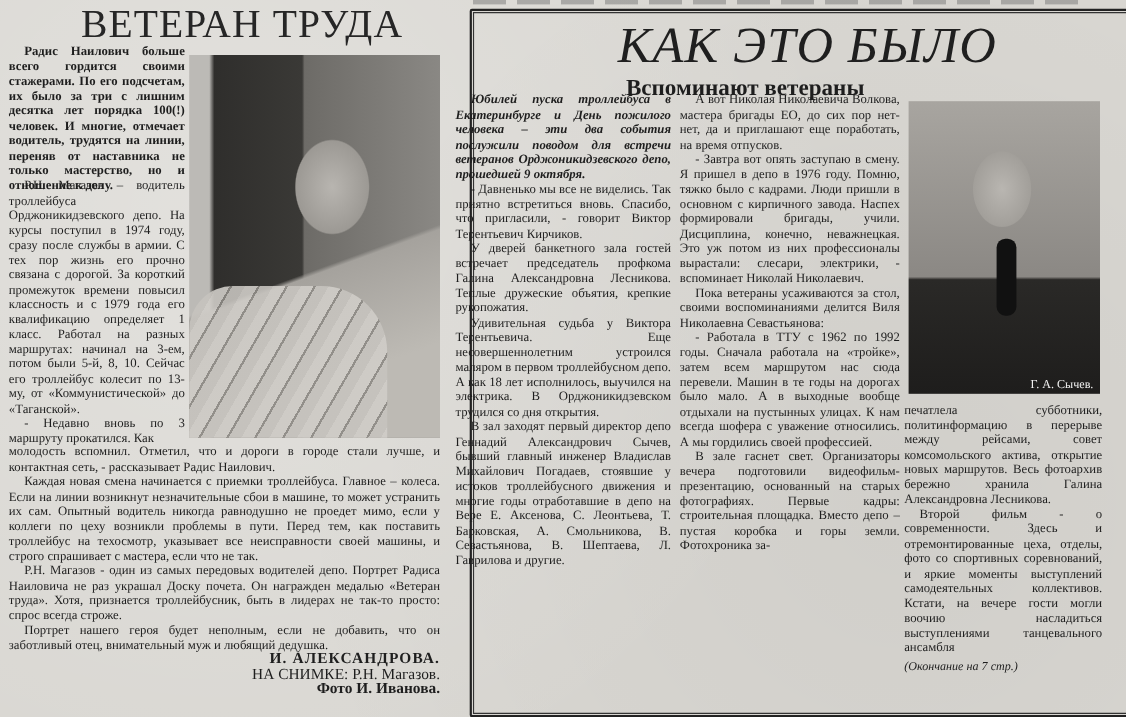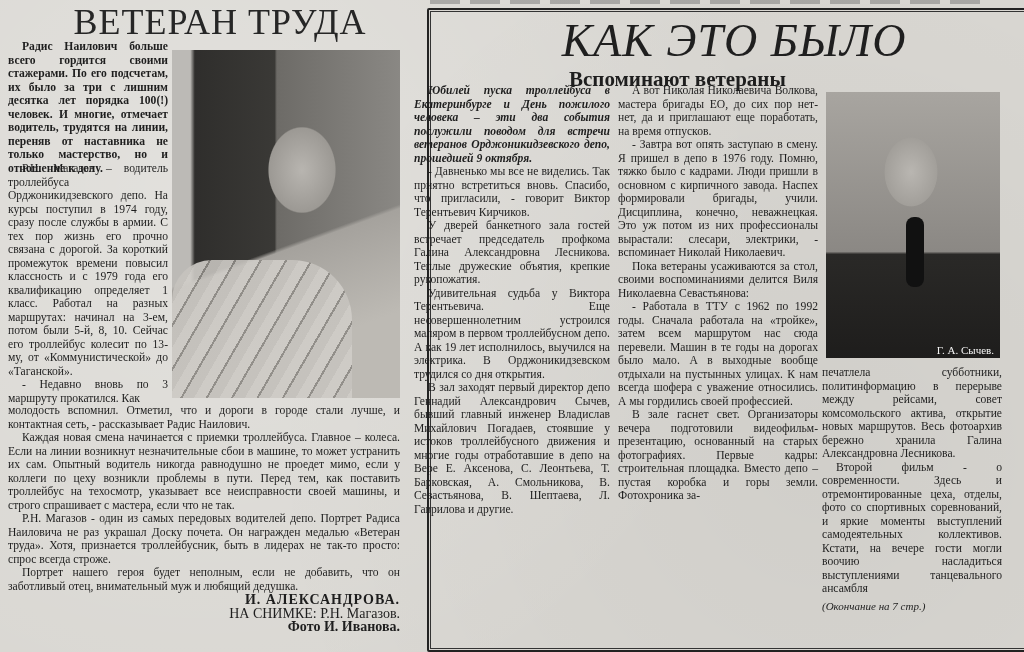--- a/index.html
+++ b/index.html
@@ -133,21 +133,21 @@
 
   <div class="box">
     <div class="box-title">КАК ЭТО БЫЛО</div>
     <div class="box-subtitle">Вспоминают ветераны</div>
   </div>
 
   <div class="col-text rc1">
     <p class="lead">Юбилей пуска троллейбуса в Екатеринбурге и День пожилого человека – эти два события послужили поводом для встречи ветеранов Орджоникидзевского депо, прошедшей 9 октября.</p>
     <p>- Давненько мы все не виделись. Так приятно встретиться вновь. Спасибо, что пригласили, - говорит Виктор Терентьевич Кирчиков.</p>
     <p>У дверей банкетного зала гостей встречает председатель профкома Галина Александровна Лесникова. Теплые дружеские объятия, крепкие рукопожатия.</p>
-    <p>Удивительная судьба у Виктора Терентьевича. Еще несовершеннолетним устроился маляром в первом троллейбусном депо. А как 19 лет исполнилось, выучился на электрика. В Орджоникидзевском трудился со дня открытия.</p>
+    <p>Удивительная судьба у Виктора Терентьевича. Еще несовершеннолетним устроился маляром в первом троллейбусном депо. А как 18 лет исполнилось, выучился на электрика. В Орджоникидзевском трудился со дня открытия.</p>
     <p>В зал заходят первый директор депо Геннадий Александрович Сычев, бывший главный инженер Владислав Михайлович Погадаев, стоявшие у истоков троллейбусного движения и многие годы отработавшие в депо на Вере Е. Аксенова, С. Леонтьева, Т. Барковская, А. Смольникова, В. Севастьянова, В. Шептаева, Л. Гаврилова и другие.</p>
   </div>
 
   <div class="col-text rc2">
     <p>А вот Николая Николаевича Волкова, мастера бригады ЕО, до сих пор нет-нет, да и приглашают еще поработать, на время отпусков.</p>
     <p>- Завтра вот опять заступаю в смену. Я пришел в депо в 1976 году. Помню, тяжко было с кадрами. Люди пришли в основном с кирпичного завода. Наспех формировали бригады, учили. Дисциплина, конечно, неважнецкая. Это уж потом из них профессионалы вырастали: слесари, электрики, - вспоминает Николай Николаевич.</p>
     <p>Пока ветераны усаживаются за стол, своими воспоминаниями делится Виля Николаевна Севастьянова:</p>
     <p>- Работала в ТТУ с 1962 по 1992 годы. Сначала работала на «тройке», затем всем маршрутом нас сюда перевели. Машин в те годы на дорогах было мало. А в выходные вообще отдыхали на пустынных улицах. К нам всегда шофера с уважение относились. А мы гордились своей профессией.</p>
     <p>В зале гаснет свет. Организаторы вечера подготовили видеофильм-презентацию, основанный на старых фотографиях. Первые кадры: строительная площадка. Вместо депо – пустая коробка и горы земли. Фотохроника за-</p>
   </div>

